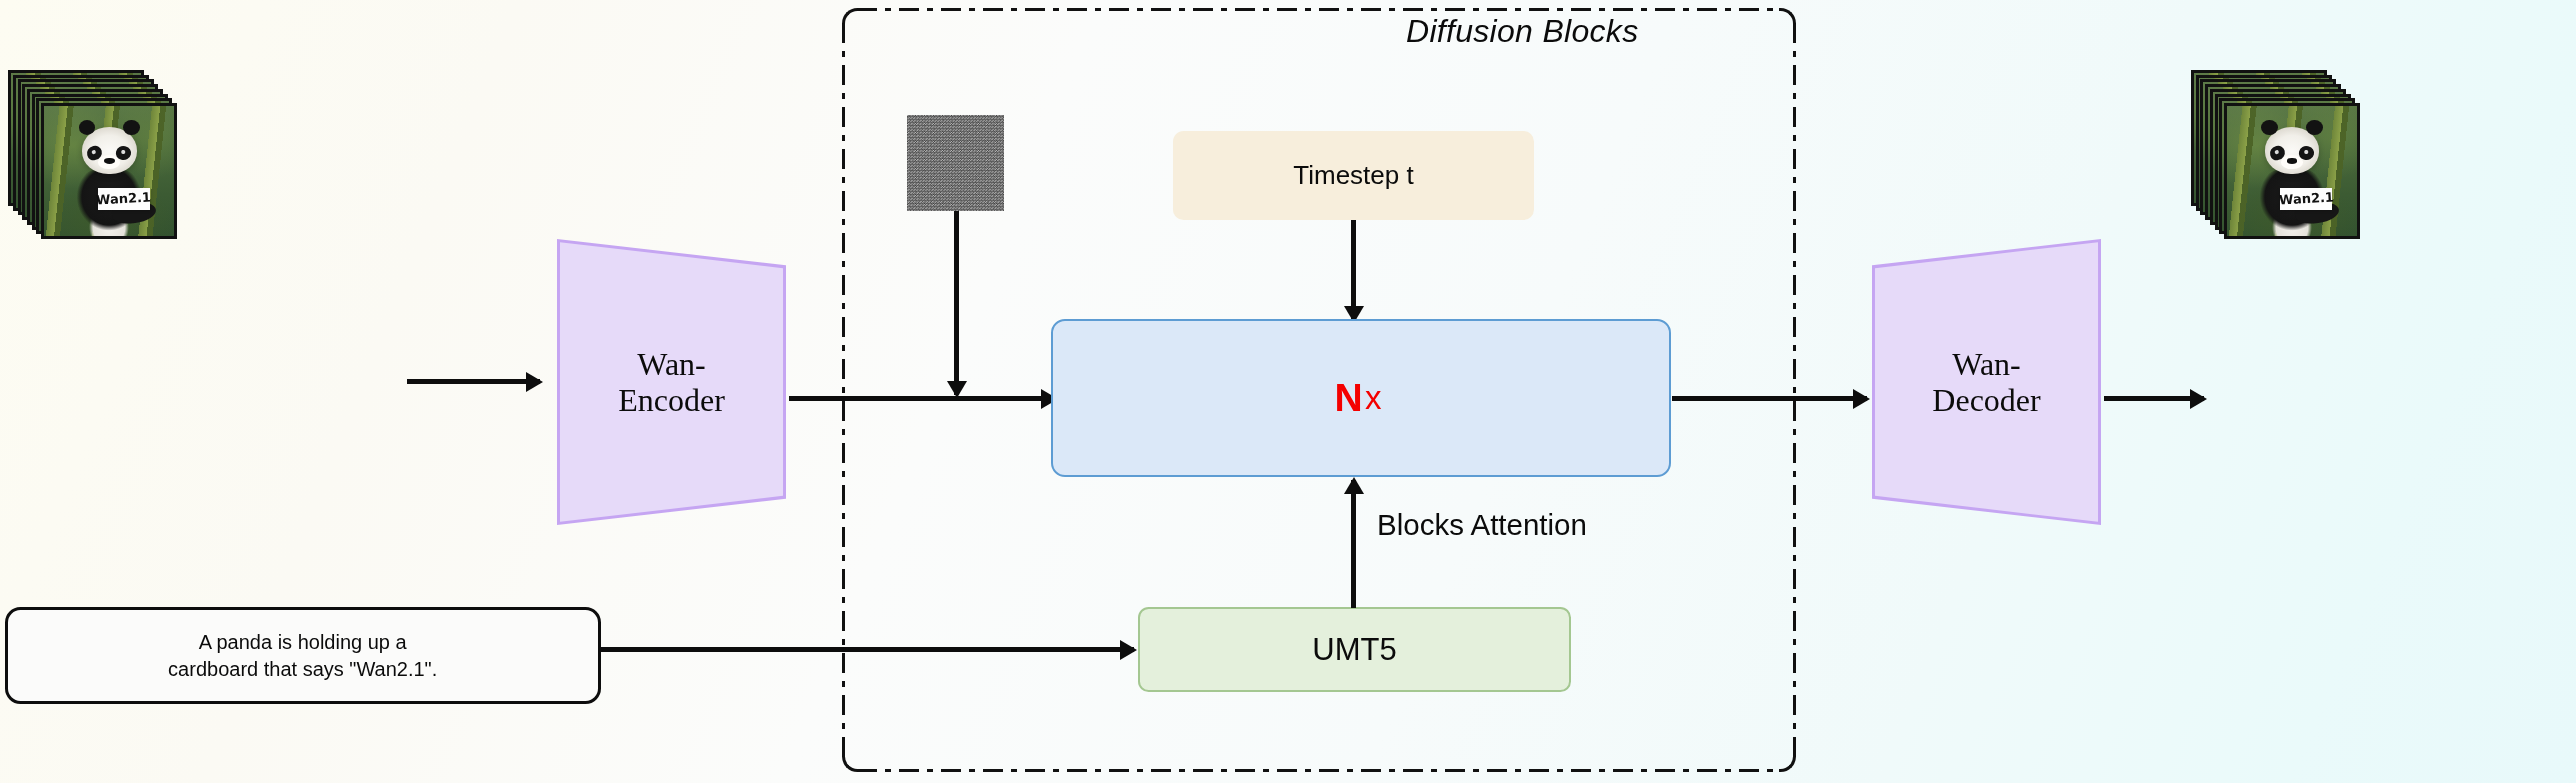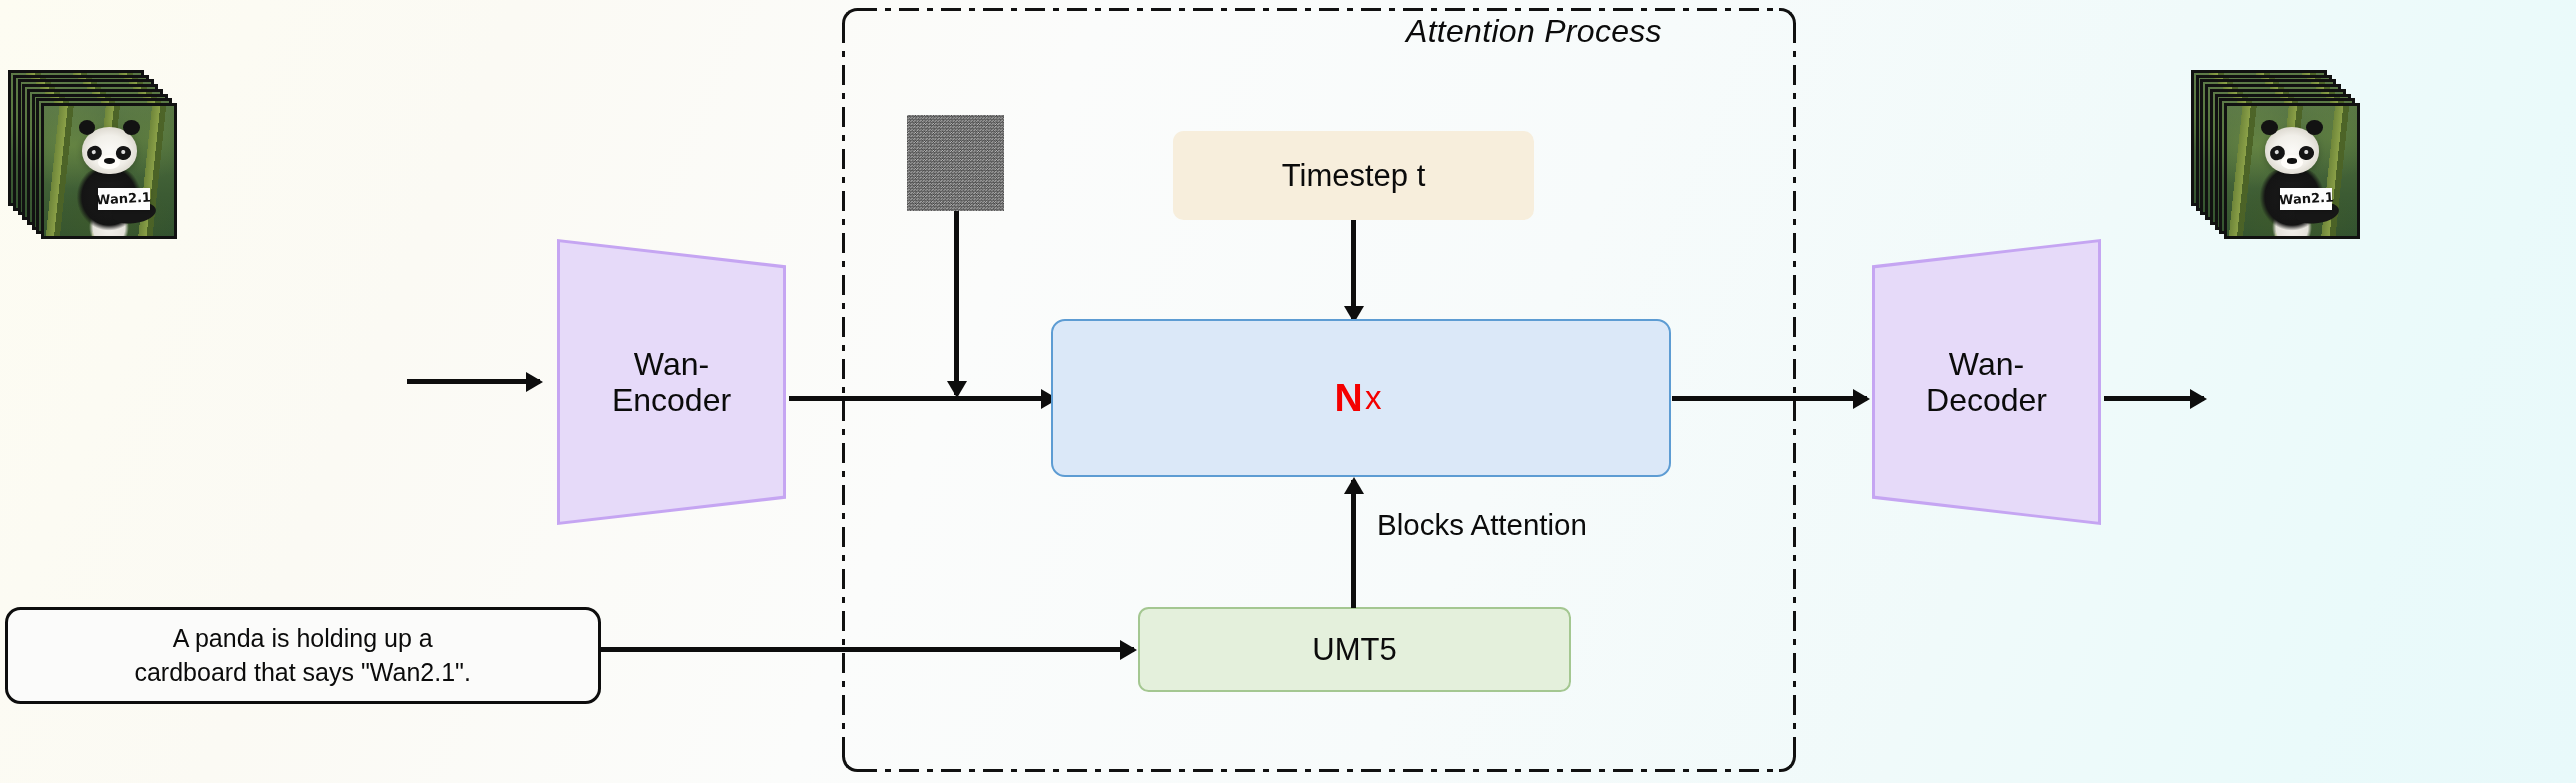--- a/index.html
+++ b/index.html
@@ -153,20 +153,21 @@
       repeating-conic-gradient(from 31deg, #6e6e6e 0% 25%, #a5a5a5 0% 50%),
       repeating-conic-gradient(from 67deg, #888 0% 25%, #c6c6c6 0% 50%),
       repeating-conic-gradient(from 13deg, #4f4f4f 0% 25%, #9a9a9a 0% 50%);
     background-size: 1.8px 1.8px, 3px 3px, 1.2px 1.2px, 4.1px 4.1px;
     background-blend-mode: overlay, multiply, screen, normal;
     opacity: .97;
   }
   .tz-shell {
     position: absolute;
     background: #c5a5f2;
+    font-family: Liberation Serif, serif;
   }
   .tz-inner {
     position: absolute;
     inset: 0;
     background: #e6daf9;
   }
   .tz-label {
     position: absolute;
     inset: 0;
     display: flex; align-items: center; justify-content: center;
@@ -182,21 +183,21 @@
     position: absolute;
     display: flex; align-items: center; justify-content: center;
     text-align: center;
     color: #0b0b0b;
   }
   #timestep-box {
     left: 1173px; top: 131px;
     width: 361px; height: 89px;
     background: #f7eedc;
     border-radius: 10.6px;
-    font-size: 31px;
+    font-size: 26px;
   }
   #dit-box {
     left: 1051px; top: 319px;
     width: 620px; height: 158px;
     background: #dbe8f8;
     border: 2.4px solid #5d9cd3;
     border-radius: 14px;
     font-size: 39px;
   }
   #dit-box .n-red { color: #f40000; font-weight: 700; }
@@ -209,21 +210,21 @@
     border: 2.4px solid #a4c791;
     border-radius: 10.6px;
     font-size: 31px;
   }
   #prompt-box {
     left: 4.7px; top: 607px;
     width: 596px; height: 97px;
     background: #fbfbfa;
     border: 3px solid #0d0d0d;
     border-radius: 15.4px;
-    font-size: 25px;
+    font-size: 20px;
     line-height: 1.35;
     flex-direction: column;
     padding: 0 16.5px;
   }
 
   
   .arrow-h, .arrow-v { position: absolute; }
   .arrow-h { height: 5.3px; background: #0d0d0d; }
   .arrow-h::after {
     content: ""; position: absolute; right: -3px; top: 50%;
@@ -264,21 +265,21 @@
   <div id="diffusion-dashdot">
     <div class="dd-edge dd-top"></div>
     <div class="dd-edge dd-bottom"></div>
     <div class="dd-edge dd-left"></div>
     <div class="dd-edge dd-right"></div>
     <div class="dd-corner dd-c-tl"></div>
     <div class="dd-corner dd-c-tr"></div>
     <div class="dd-corner dd-c-bl"></div>
     <div class="dd-corner dd-c-br"></div>
   </div>
-  <div id="diffusion-label">Attention Process</div>
+  <div id="diffusion-label">Diffusion Blocks</div>
 
   <div class="frame-stack" id="input-stack" style="left:8.3px; top:70px; width:171px; height:151px;">
     <div class="frame" style="left:0px;  top:0px;  width:136px; height:136px;">
         <div class="panda-art"></div>
       </div>
     <div class="frame" style="left:4.7px;  top:4.7px;  width:136px; height:136px;">
         <div class="panda-art"></div>
       </div>
     <div class="frame" style="left:9.4px; top:9.4px; width:136px; height:136px;">
         <div class="panda-art"></div>

